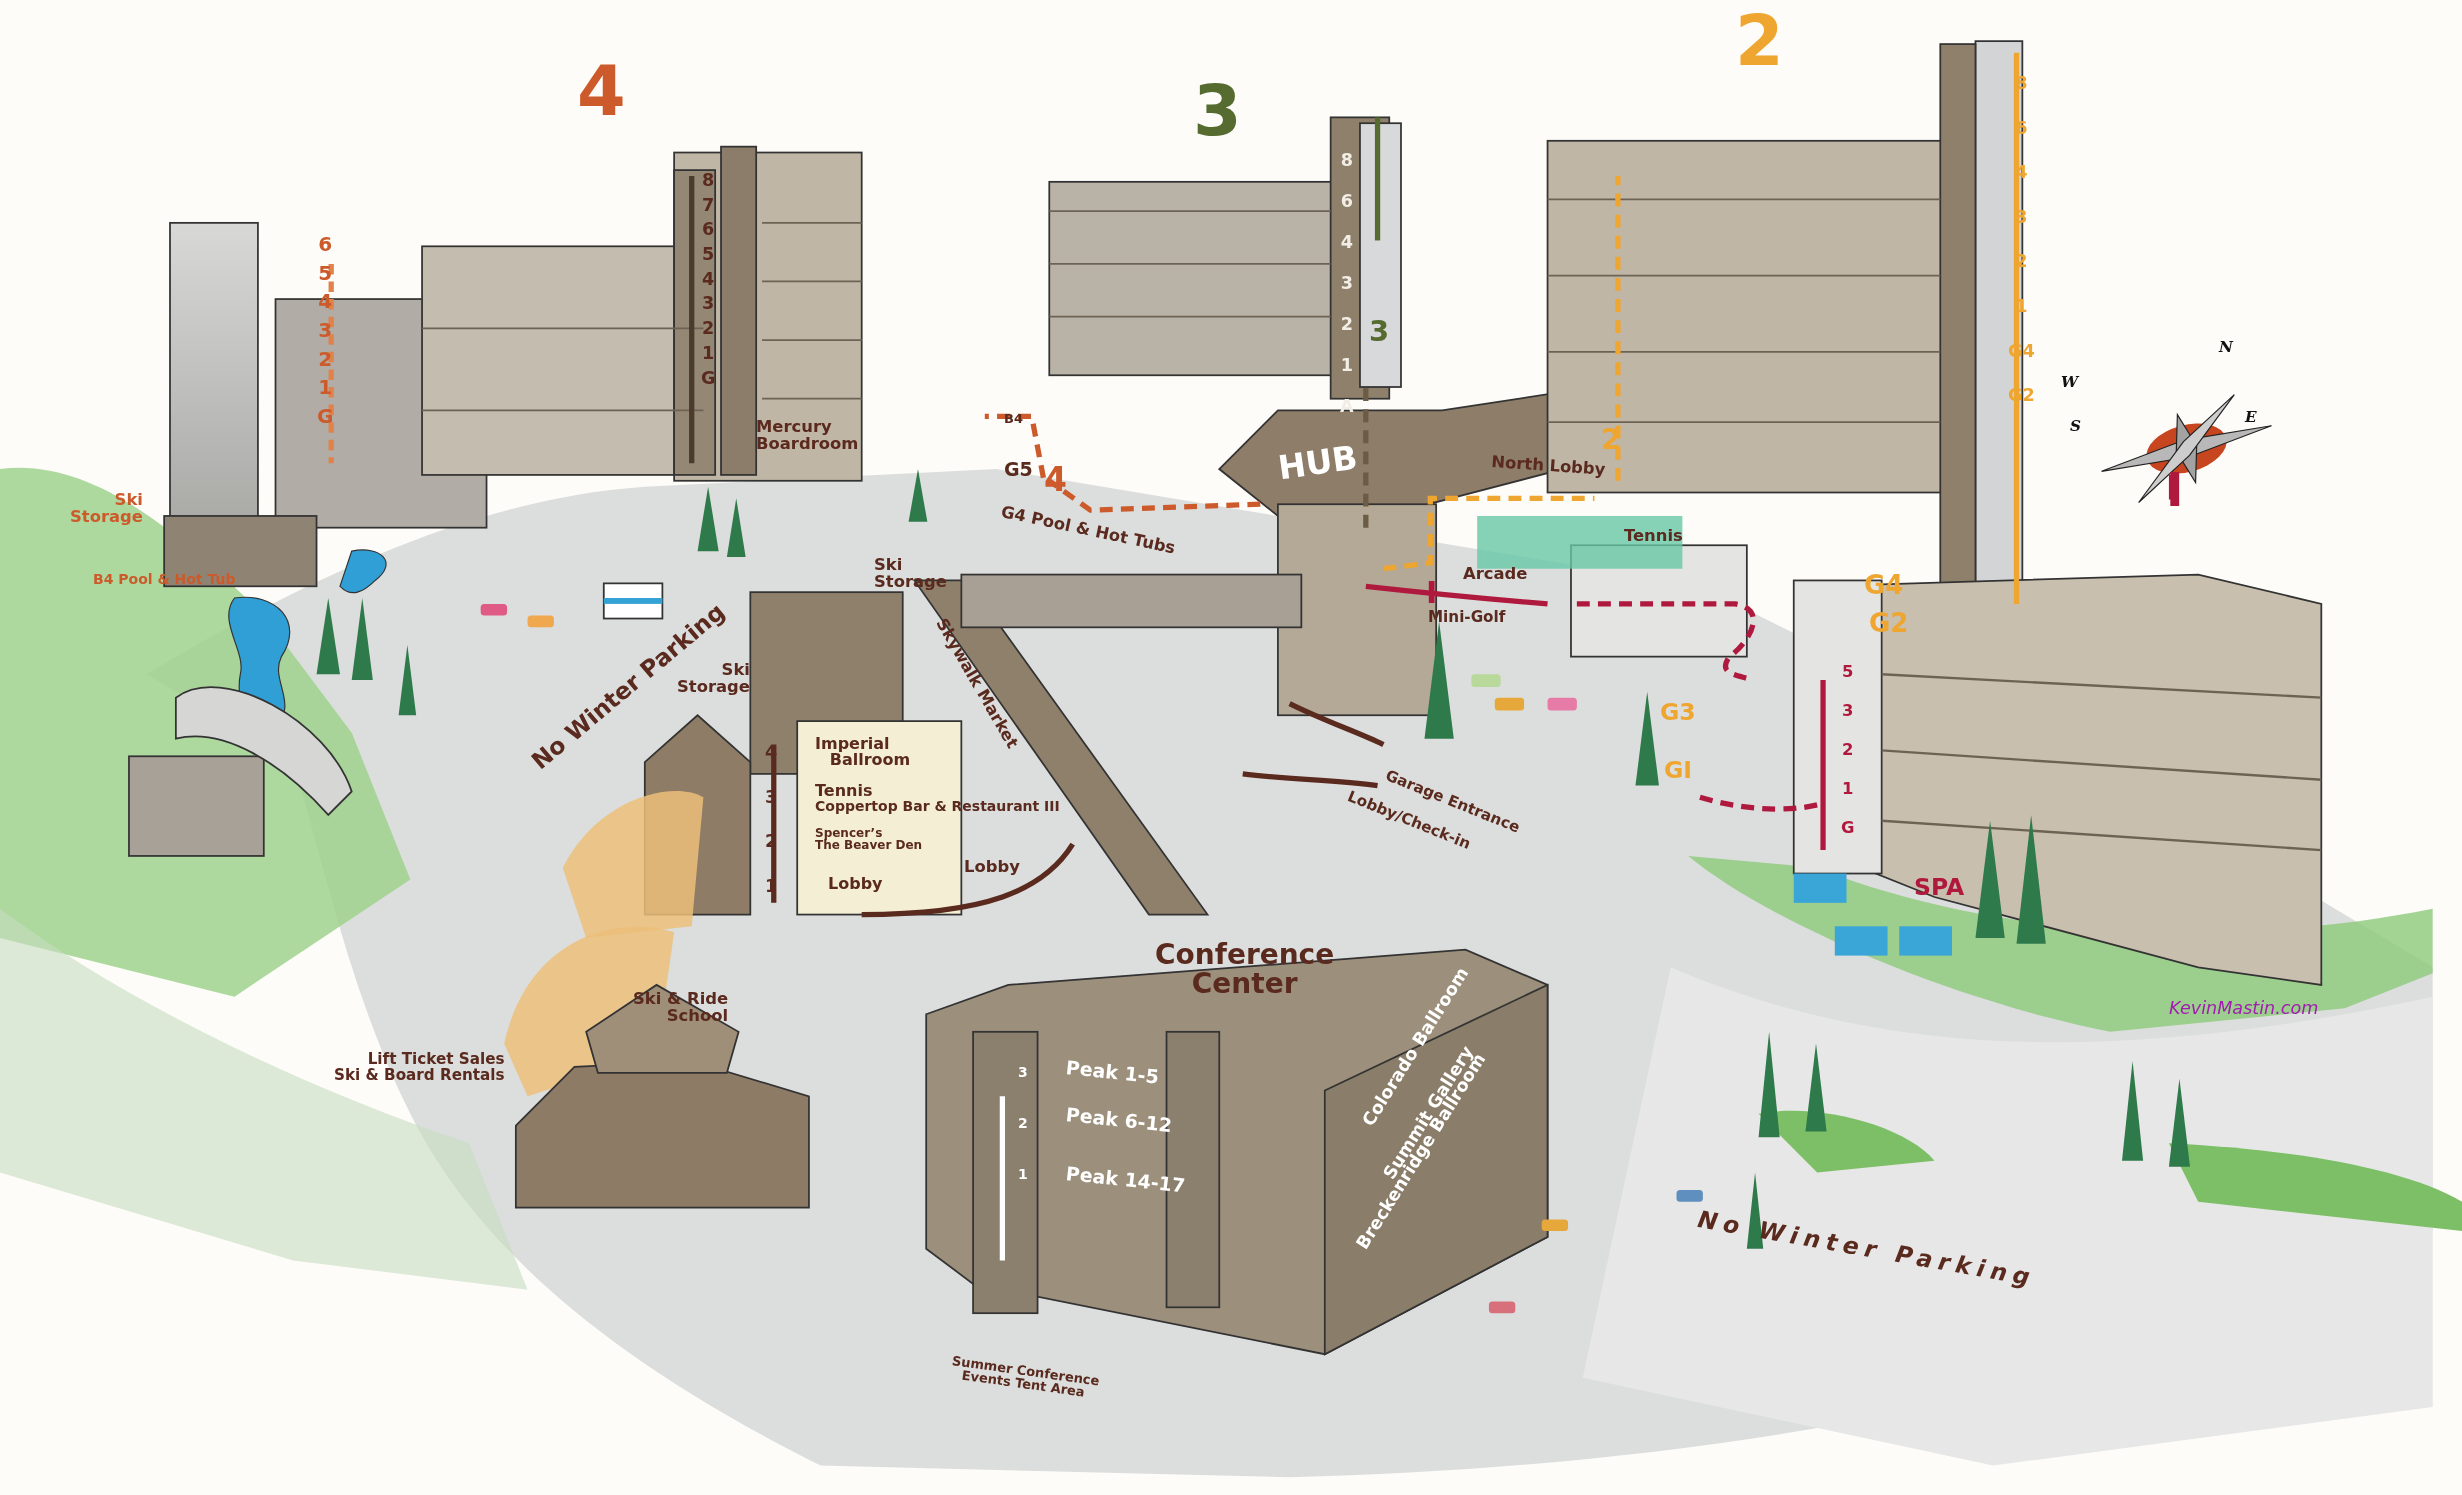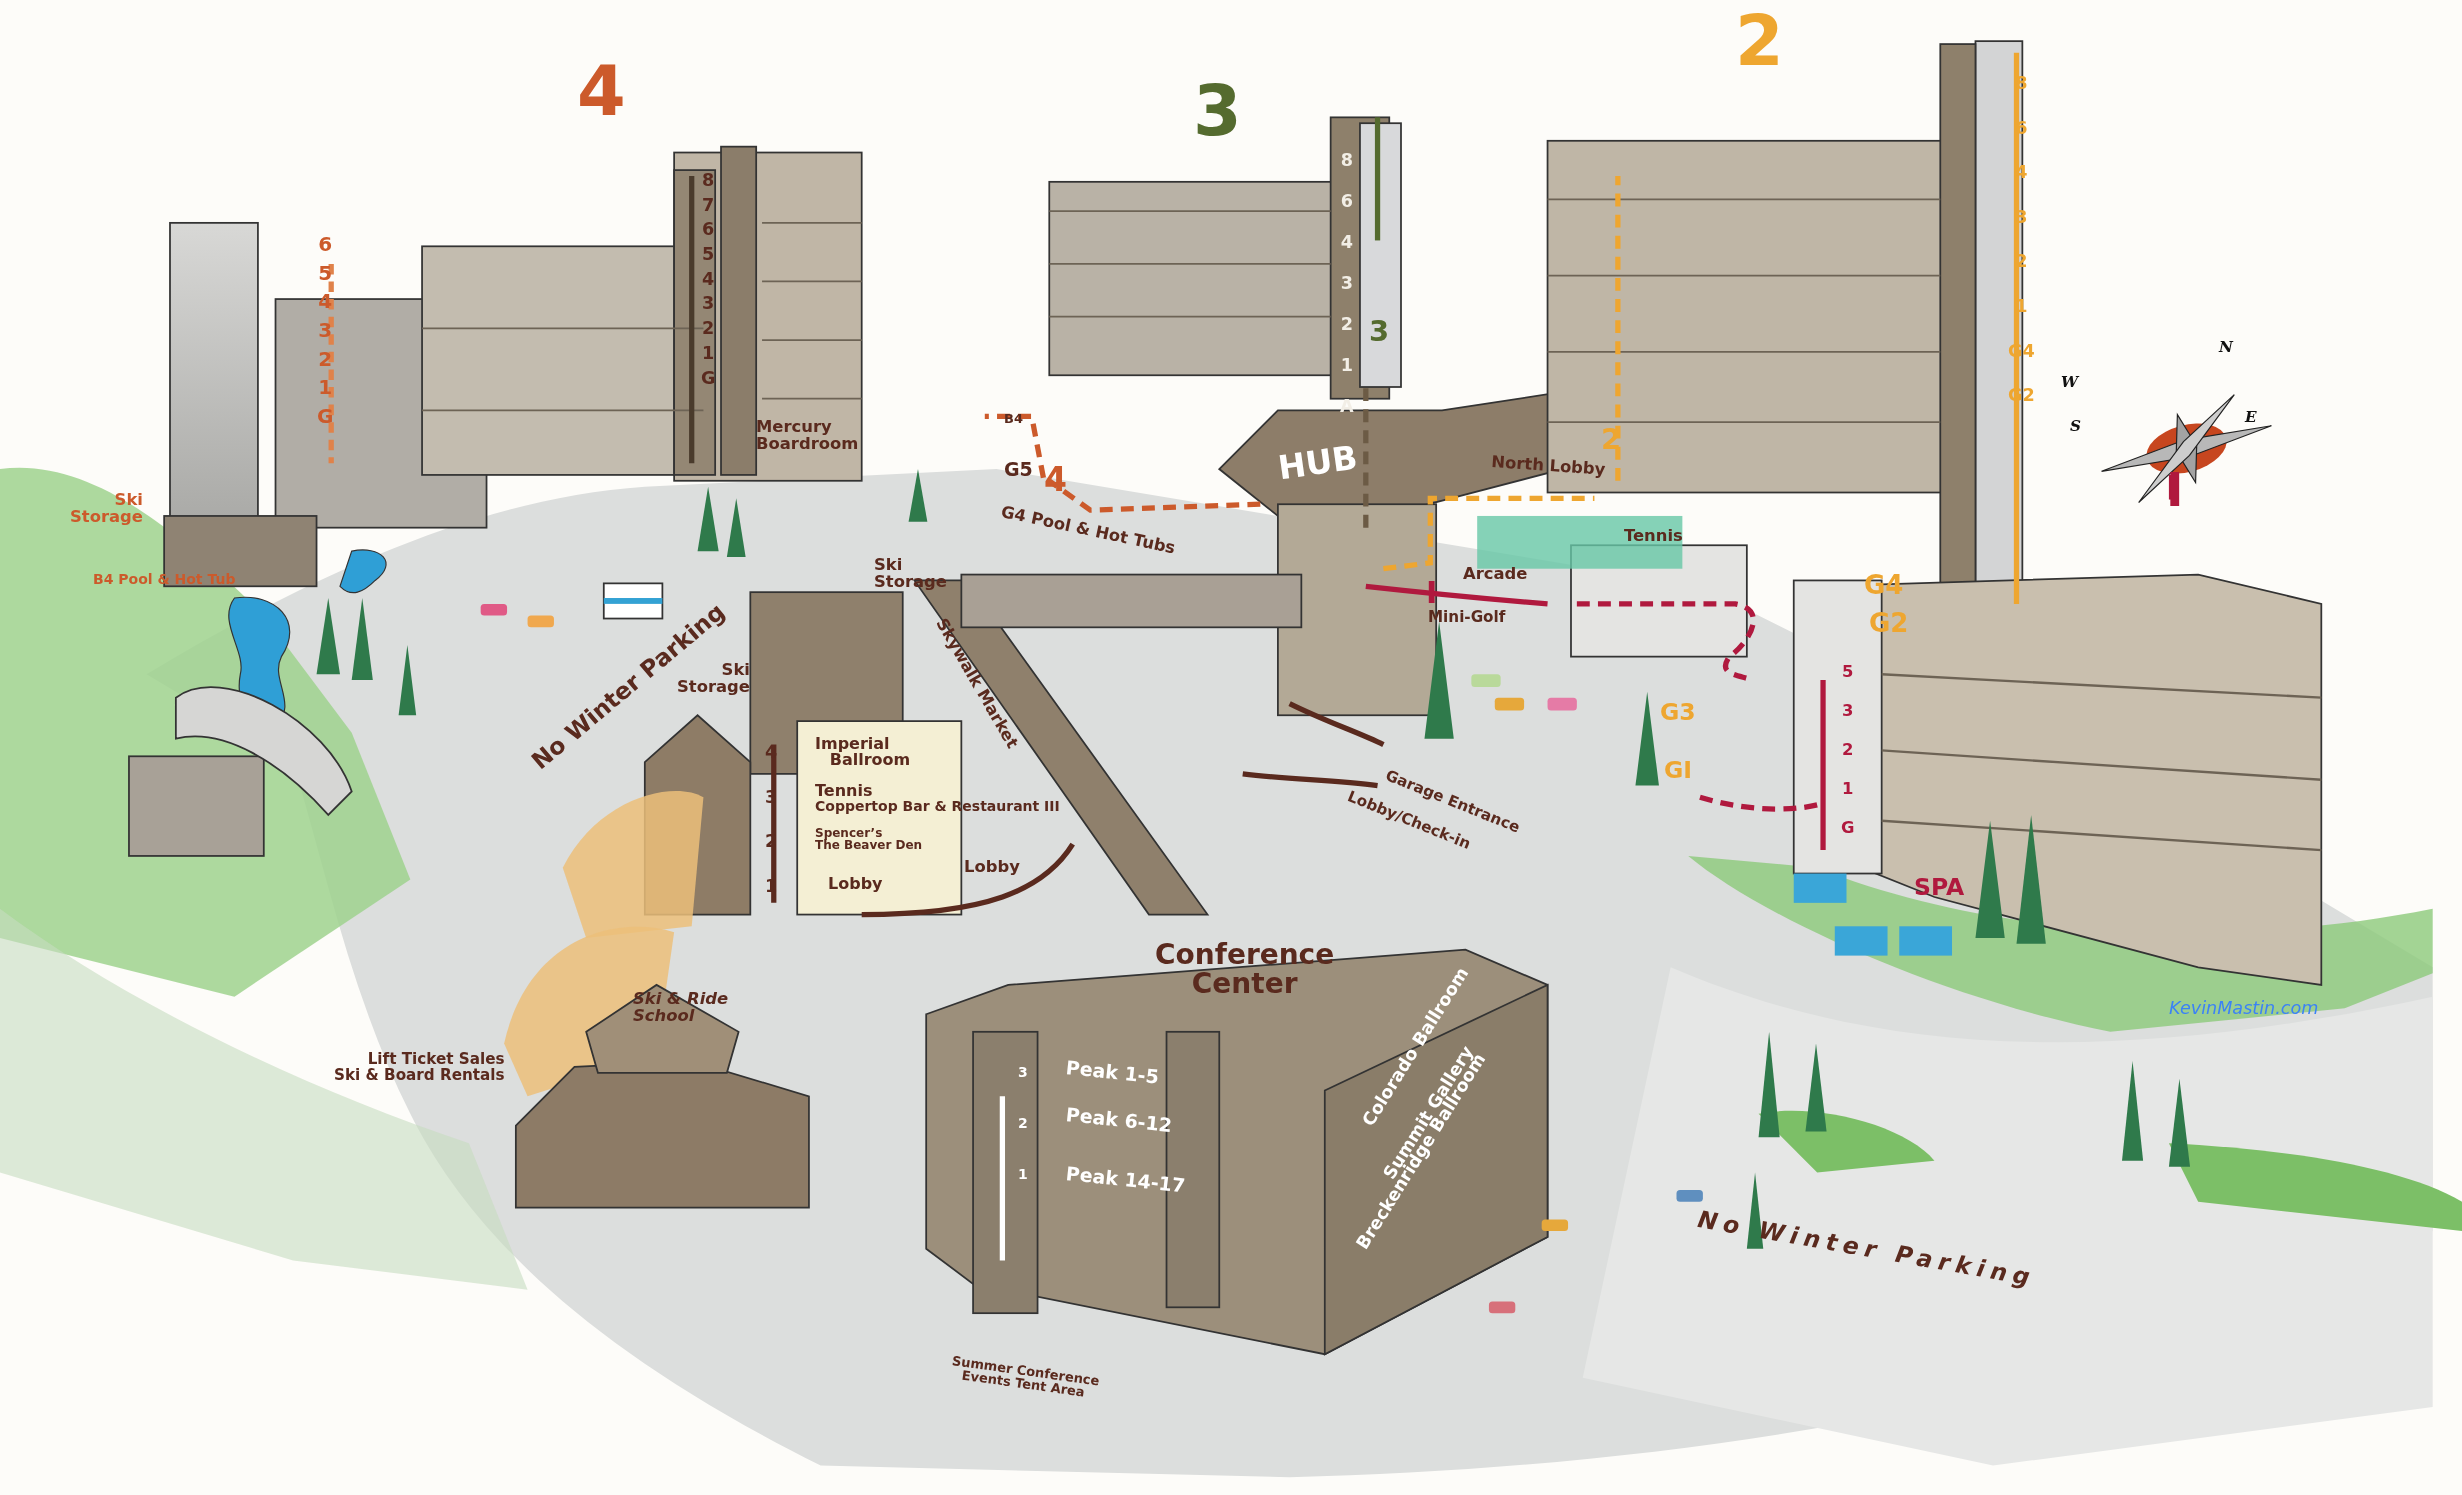--- a/index.html
+++ b/index.html
@@ -333,33 +333,33 @@
   <span>2</span>
   <span>1</span>
 </div>
 <div class="lbl white" style="left:1067px;top:1058px;font-size:19px;transform:rotate(6deg);transform-origin:left top;">Peak 1-5</div>
 <div class="lbl white" style="left:1067px;top:1105px;font-size:19px;transform:rotate(6deg);transform-origin:left top;">Peak 6-12</div>
 <div class="lbl white" style="left:1067px;top:1164px;font-size:19px;transform:rotate(6deg);transform-origin:left top;">Peak 14-17</div>
 <div class="lbl white" style="left:1360px;top:1120px;font-size:17.6px;transform:rotate(-58deg);transform-origin:left top;">Colorado Ballroom</div>
 <div class="lbl white" style="left:1381px;top:1173px;font-size:17.6px;transform:rotate(-58deg);transform-origin:left top;">Summit Gallery</div>
 <div class="lbl white" style="left:1354px;top:1243px;font-size:17.6px;transform:rotate(-58deg);transform-origin:left top;">Breckenridge Ballroom</div>
 
-<div class="lbl brown" style="left:633px;top:991px;font-size:16.4px;text-align:left;font-style:italic;">
+<div class="lbl brown" style="left:633px;top:991px;font-size:16.4px;text-align:right;">
   <div>Ski &amp; Ride</div>
   <div>School</div>
 </div>
 <div class="lbl brown" style="left:334px;top:1052px;font-size:15.2px;text-align:right;">
   <div>Lift Ticket Sales</div>
   <div>Ski &amp; Board Rentals</div>
 </div>
 <div class="lbl brown" style="left:953px;top:1354px;font-size:13px;transform:rotate(8deg);transform-origin:left top;">
   <div>Summer Conference</div>
   <div style="padding-left:11.7px">Events Tent Area</div>
 </div>
 <div class="lbl brown" style="left:1700px;top:1208px;font-size:23.5px;letter-spacing:5.9px;transform:rotate(10deg);transform-origin:left top;font-style:italic;">No Winter Parking</div>
 
 <div class="lbl" style="left:2219px;top:340px;font-size:15.2px;font-family:'DejaVu Serif',serif;font-style:italic;color:#111;">N</div>
 <div class="lbl" style="left:2245px;top:410px;font-size:15.2px;font-family:'DejaVu Serif',serif;font-style:italic;color:#111;">E</div>
 <div class="lbl" style="left:2070px;top:419px;font-size:15.2px;font-family:'DejaVu Serif',serif;font-style:italic;color:#111;">S</div>
 <div class="lbl" style="left:2061px;top:375px;font-size:15.2px;font-family:'DejaVu Serif',serif;font-style:italic;color:#111;">W</div>
 
-<div class="lbl" style="left:2169px;top:1000px;font-size:17.6px;color:#3b82f6;font-weight:normal;font-style:italic;">KevinMastin.com</div>
+<div class="lbl" style="left:2169px;top:1000px;font-size:17.6px;color:#a21caf;font-weight:normal;font-style:italic;">KevinMastin.com</div>
 
 
 </body></html>

